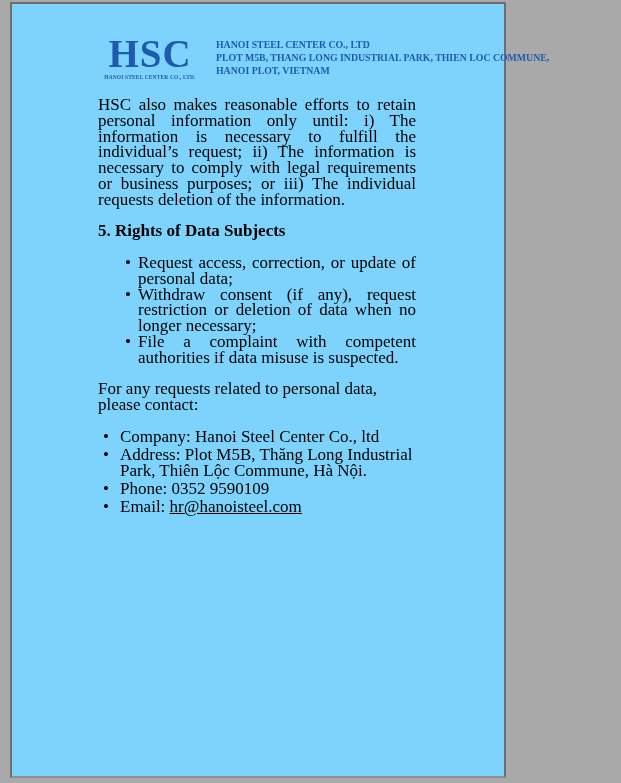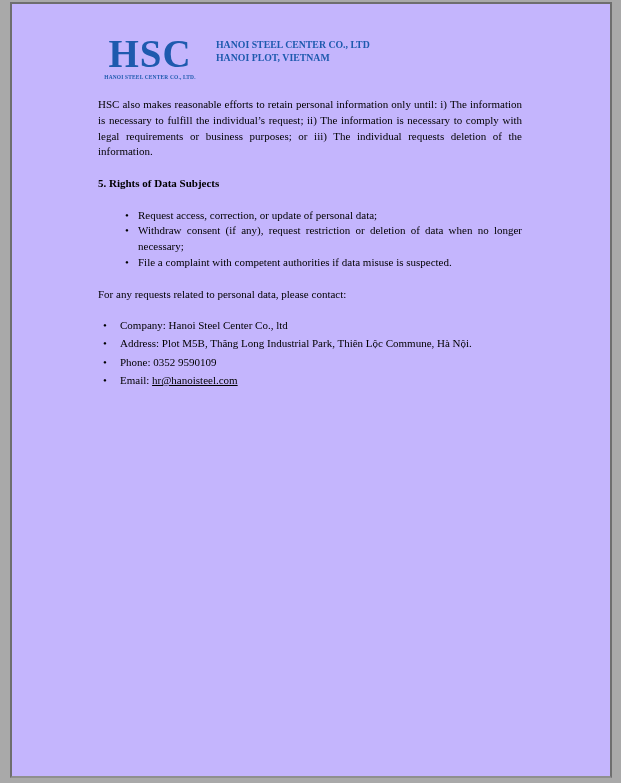--- a/index.html
+++ b/index.html
@@ -9,22 +9,22 @@
     width: 621px; height: 783px;
     background: #a9a9a9;
     position: relative;
     font-family: "Liberation Serif", serif;
     color: #000;
     overflow: hidden;
   }
   .page {
     position: absolute;
     left: 10px; top: 2px;
-    width: 602px; height: 776px;
-    background: #c4b5fd;
+    width: 496px; height: 776px;
+    background: #7dd3fc;
     border: 2px solid #6e6e6e;
     border-bottom-color: #8f8f8f;
   }
   .content { padding: 31px 88px 0 86px; }
 
   
   .letterhead { display: flex; align-items: flex-start; margin-bottom: 17px; }
   .logo { width: 104px; text-align: center; flex: 0 0 auto; }
   .logo-acronym {
     font-size: 39px; font-weight: bold; color: var(--blue);
@@ -37,21 +37,21 @@
   .addr {
     margin-left: 14px; padding-top: 3px;
     color: var(--blue); font-weight: bold;
     font-size: 9.8px; line-height: 13.2px;
     white-space: nowrap;
   }
   .tel-cell { display: inline-block; width: 126px; }
 
   
   .content p, .content h3, .content ul {
-    font-size: 11px; line-height: 15.8px;
+    font-size: 17px; line-height: 15.8px;
     margin: 0 0 15.8px 0;
   }
   .just { text-align: justify; }
   h3 { font-weight: bold; }
   ul { list-style: none; padding: 0; }
   li { position: relative; }
   .list1 li { padding-left: 40px; text-align: justify; }
   .list1 li .bullet { position: absolute; left: 27px; }
   .list2 li { padding-left: 22px; margin-bottom: 2.5px; }
   .list2 li .bullet { position: absolute; left: 5px; }
@@ -63,20 +63,21 @@
 <div class="page">
   <div class="content">
 
     <header class="letterhead">
       <div class="logo">
         <div class="logo-acronym">HSC</div>
         <div class="logo-caption">HANOI STEEL CENTER CO., LTD.</div>
       </div>
       <div class="addr">
         <div>HANOI STEEL CENTER CO., LTD</div>
+        <div>PLOT M5B, THANG LONG INDUSTRIAL PARK, THIEN LOC COMMUNE,</div>
         <div>HANOI PLOT, VIETNAM</div>
       </div>
     </header>
 
     <p class="just">HSC also makes reasonable efforts to retain personal information only until: i) The information is necessary to fulfill the individual’s request; ii) The information is necessary to comply with legal requirements or business purposes; or iii) The individual requests deletion of the information.</p>
 
 
     <h3>5. Rights of Data Subjects</h3>
 
 

